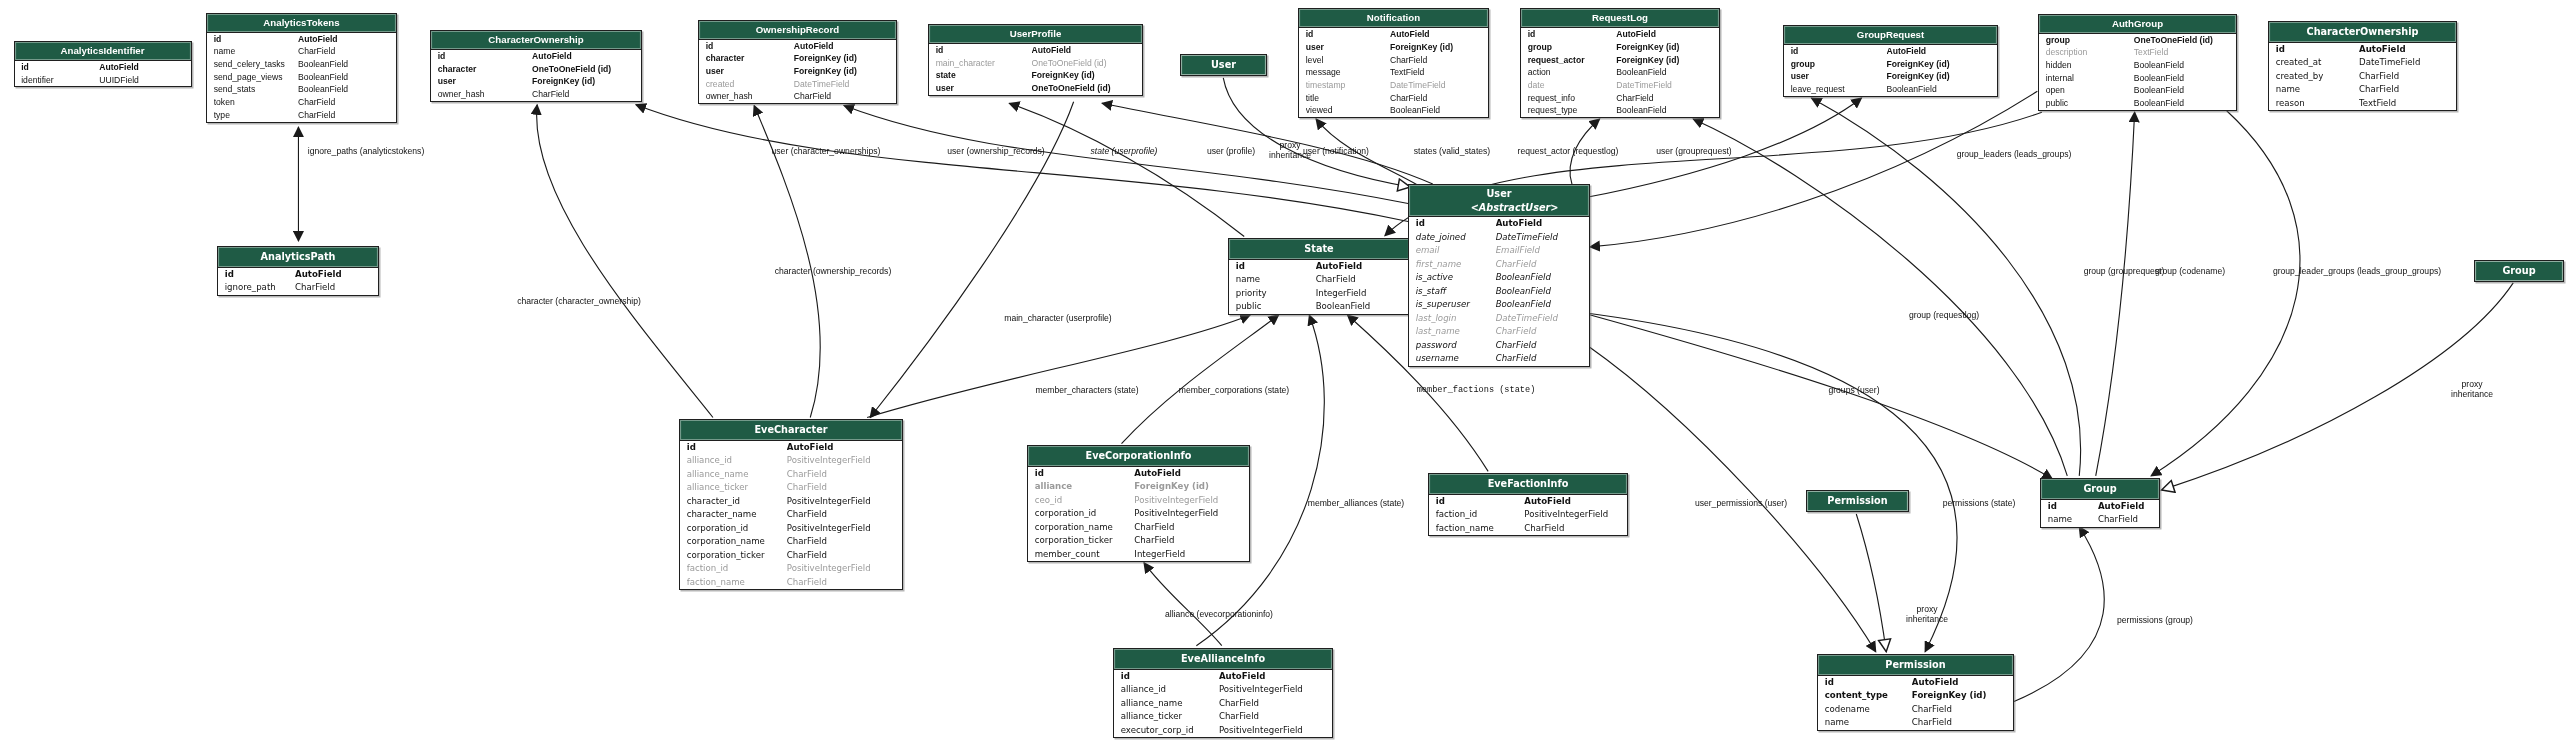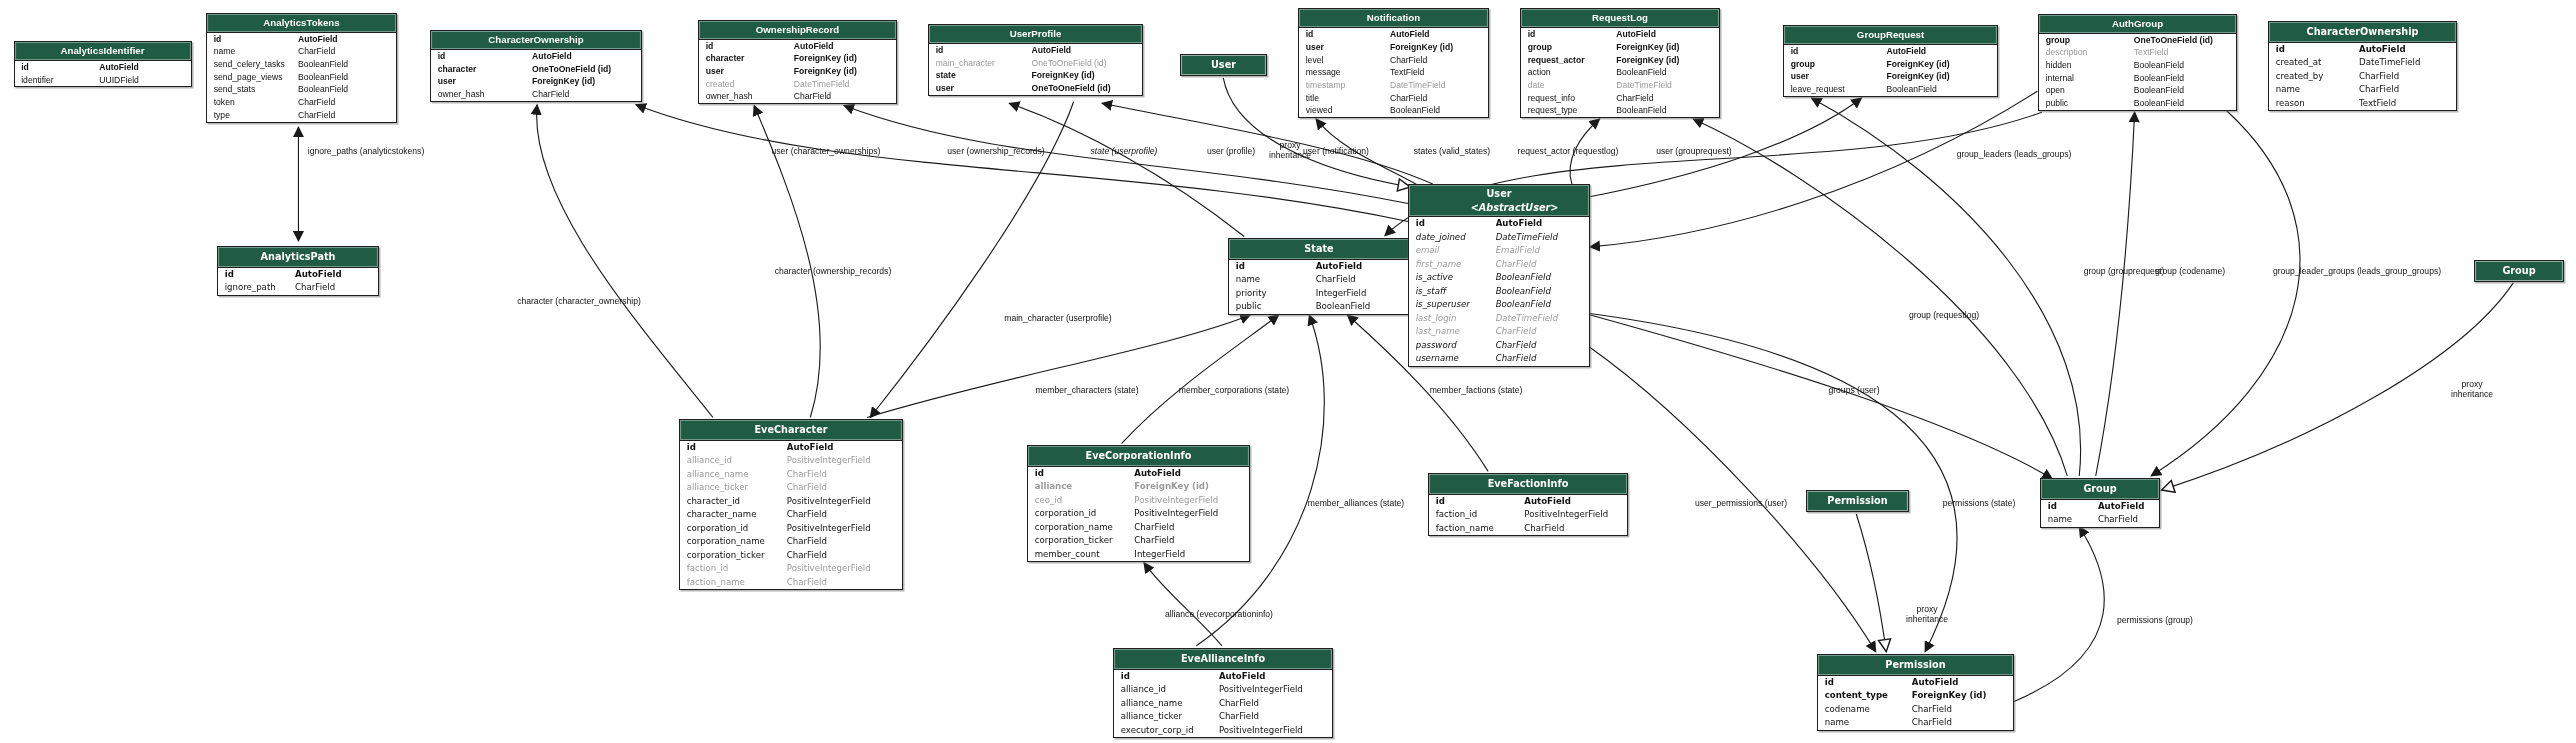--- a/index.html
+++ b/index.html
@@ -553,21 +553,21 @@
     <div class="lbl" style="left: 2014px; top: 155px;">group_leaders (leads_groups)</div>
     <div class="lbl" style="left: 579px; top: 272px; margin-top: 30px;">character (character_ownership)</div>
     <div class="lbl" style="left: 833px; top: 272px;">character (ownership_records)</div>
     <div class="lbl" style="left: 1058px; top: 272px; margin-top: 47px;">main_character (userprofile)</div>
     <div class="lbl" style="left: 1944px; top: 272px; margin-top: 44px;">group (requestlog)</div>
     <div class="lbl" style="left: 2096px; top: 272px; margin-left: 28px;">group (grouprequest)</div>
     <div class="lbl" style="left: 2190px; top: 272px;">group (codename)</div>
     <div class="lbl" style="left: 2357px; top: 272px;">group_leader_groups (leads_group_groups)</div>
     <div class="lbl" style="left: 1087px; top: 391px;">member_characters (state)</div>
     <div class="lbl" style="left: 1234px; top: 391px;">member_corporations (state)</div>
-    <div class="lbl" style="left: 1476px; top: 391px;">member_factions (state)</div>
+    <div class="lbl" style="left: 1476px; top: 391px; font-family: Liberation Mono, monospace;">member_factions (state)</div>
     <div class="lbl" style="left: 1854px; top: 391px;">groups (user)</div>
     <div class="lbl" style="left: 1356px; top: 504px;">member_alliances (state)</div>
     <div class="lbl" style="left: 1741px; top: 504px;">user_permissions (user)</div>
     <div class="lbl" style="left: 1979px; top: 504px;">permissions (state)</div>
     <div class="lbl" style="left: 2472px; top: 390px;">proxy
 inheritance</div>
     <div class="lbl" style="left: 1219px; top: 615px;">alliance (evecorporationinfo)</div>
     <div class="lbl" style="left: 1927px; top: 615px;">proxy
 inheritance</div>
     <div class="lbl" style="left: 2155px; top: 621px; text-align: center;">permissions (group)</div>

